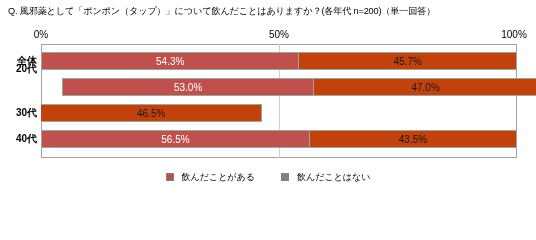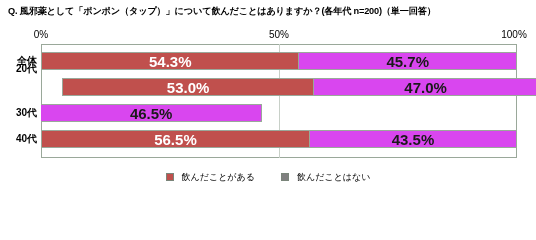--- a/index.html
+++ b/index.html
@@ -27,21 +27,21 @@
   .chart-title {
     position: absolute;
     left: 8px;
     top: 5px;
     width: 524px;
     font-size: 9.2px;
     line-height: 13px;
     letter-spacing: -0.2px;
     white-space: nowrap;
     color: #000000;
-    font-weight: 700;
+    font-weight: 400;
   }
 
   
   .axis-top {
     position: absolute;
     left: 0;
     top: 28px;
     width: 536px;
     height: 14px;
   }
@@ -98,26 +98,26 @@
     justify-content: center;
     box-sizing: border-box;
     border: 1px solid #9aa89a;
     height: 100%;
     overflow: hidden;
   }
   .seg-yes {
     background: #c0504d;
   }
   .seg-no {
-    background: #d946ef;
+    background: #c2410c;
     border-left: none;
   }
   .seg-label {
-    font-size: 15px;
-    font-weight: bold;
+    font-size: 10px;
+    font-weight: normal;
     white-space: nowrap;
   }
   .seg-yes .seg-label { color: #ffffff; }
   .seg-no  .seg-label { color: #1a1a1a; }
 
   
   .cat-labels {
     position: absolute;
     left: 0;
     top: 44px;

